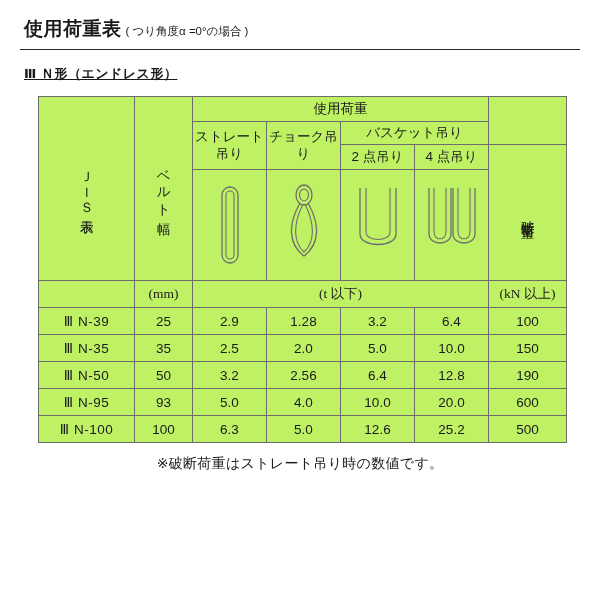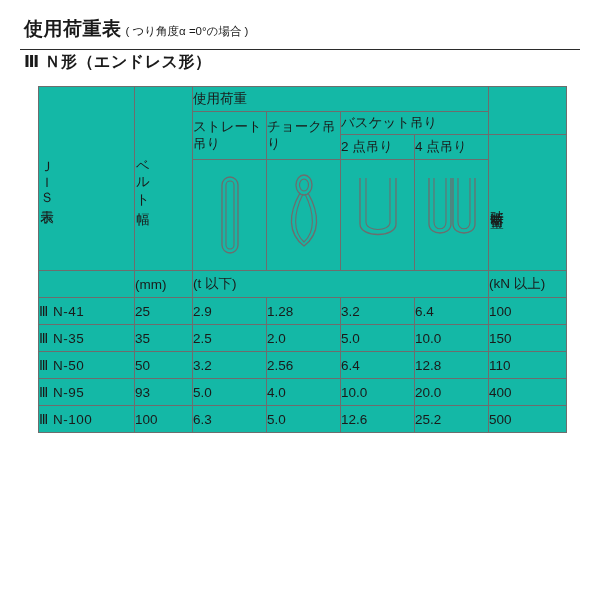--- a/index.html
+++ b/index.html
@@ -37,55 +37,57 @@
     font-size: 11.5px;
     font-weight: normal;
     letter-spacing: 0px;
   }
   .title-rule {
     margin-top: 7px;
     border-bottom: 1.6px solid #2b2b2b;
     width: 100%;
   }
   .subtitle {
-    margin-top: 2px;
+    margin-top: 15px;
     padding-left: 4px;
-    font-size: 16px;
+    font-size: 13px;
     font-weight: bold;
     letter-spacing: 0.5px;
+    text-decoration: underline;
   }
   
   table.spec {
     margin-top: 13px;
     margin-left: 18px;
     border-collapse: collapse;
     table-layout: fixed;
     width: 528px;
   }
   table.spec td {
     border: 1px solid #6d6d6d;
+    text-align: center;
     vertical-align: middle;
     font-size: 13.5px;
     padding: 0;
-    background: #14b8a6;
+    background: #bef264;
   }
   .hdr {
     background: #d9eef7;
     font-weight: normal;
   }
   .hdr-strong { font-size: 14px; }
   .vert {
     writing-mode: vertical-rl;
     text-orientation: upright;
     display: inline-block;
     line-height: 1.15;
     letter-spacing: 2px;
   }
   .nowrap { white-space: nowrap; }
-  .unit-row td { height: 26px; font-size: 13px; }
+  .unit-row td { height: 26px; font-size: 13px; font-family: Liberation Serif, serif; }
   .data-row td { height: 26px; font-size: 14px; }
   .label-cell { letter-spacing: 0.5px; }
   .icon-cell { height: 110px; }
   .icon-wrap {
     display: flex;
     align-items: center;
     justify-content: center;
     height: 100%;
   }
   
@@ -190,21 +192,21 @@
       </tr>
 
       <tr class="unit-row">
         <td class="hdr"></td>
         <td class="hdr">(mm)</td>
         <td class="hdr" colspan="4">(t 以下)</td>
         <td class="hdr">(kN 以上)</td>
       </tr>
 
       <tr class="data-row">
-        <td class="label-cell">Ⅲ N-41</td>
+        <td class="label-cell">Ⅲ N-39</td>
         <td>25</td>
         <td>2.9</td>
         <td>1.28</td>
         <td>3.2</td>
         <td>6.4</td>
         <td>100</td>
       </tr>
       <tr class="data-row">
         <td class="label-cell">Ⅲ N-35</td>
         <td>35</td>
@@ -214,37 +216,38 @@
         <td>10.0</td>
         <td>150</td>
       </tr>
       <tr class="data-row">
         <td class="label-cell">Ⅲ N-50</td>
         <td>50</td>
         <td>3.2</td>
         <td>2.56</td>
         <td>6.4</td>
         <td>12.8</td>
-        <td>110</td>
+        <td>190</td>
       </tr>
       <tr class="data-row">
         <td class="label-cell">Ⅲ N-95</td>
         <td>93</td>
         <td>5.0</td>
         <td>4.0</td>
         <td>10.0</td>
         <td>20.0</td>
-        <td>400</td>
+        <td>600</td>
       </tr>
       <tr class="data-row">
         <td class="label-cell">Ⅲ N-100</td>
         <td>100</td>
         <td>6.3</td>
         <td>5.0</td>
         <td>12.6</td>
         <td>25.2</td>
         <td>500</td>
       </tr>
     </tbody>
   </table>
 
+  <div class="footnote">※破断荷重はストレート吊り時の数値です。</div>
 
 </div>
 
 </body></html>

